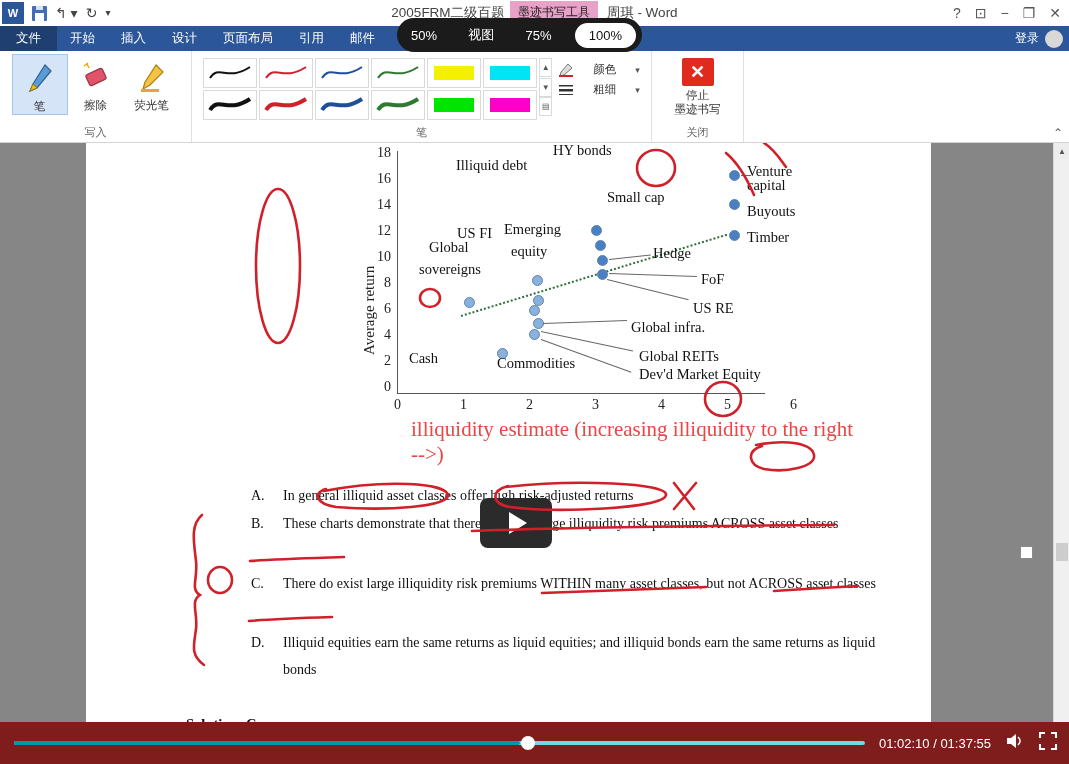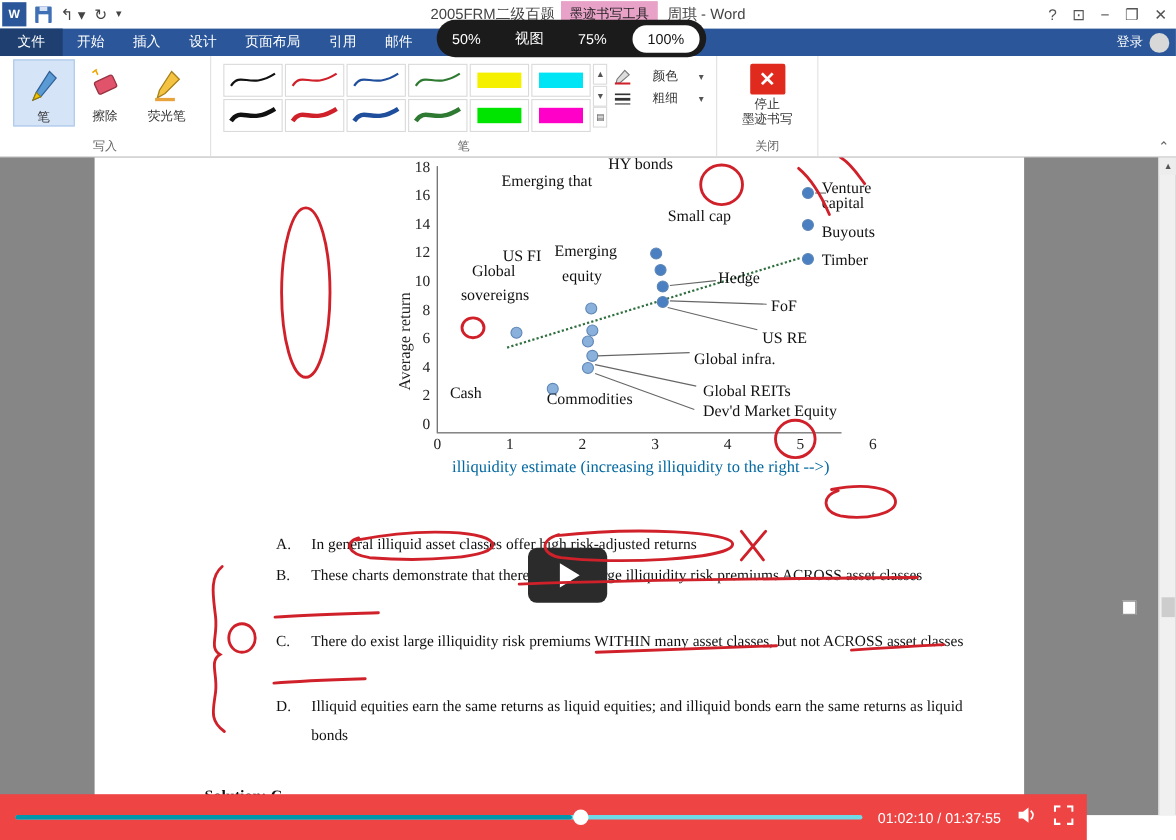--- a/index.html
+++ b/index.html
@@ -195,21 +195,21 @@
   .axisline { position:absolute; background:#555; }
   .pt { position:absolute; width:11px;height:11px;border-radius:50%; background:#8ab0dc; border:1px solid #5e86b5;}
   .pt.dark { background:#4a7fc1; }
   .clab { position:absolute; font-size:14.5px; color:#111; font-family:"Liberation Serif", serif; white-space:nowrap;}
   .trend {
     position:absolute; height:0; border-top: 2px dotted #2f6f3f;
     transform-origin: left center;
   }
   .leader { position:absolute; background:#666; height:1px; transform-origin: left center;}
   .xaxis-title {
-    position:absolute; font-size:15px; color:#0369a1; font-family:"Liberation Serif", serif;
+    position:absolute; font-size:21px; color:#ef4444; font-family:"Liberation Serif", serif;
   }
 
   
   .playbtn {
     position:absolute; left: 394px; top: 355px;
     width: 72px; height: 50px; background:#2b2b2b; border-radius:8px;
     display:flex;align-items:center;justify-content:center;
     z-index: 5;
   }
   .playbtn .tri {
@@ -231,22 +231,22 @@
   .ink { position:absolute; left:0; top:0; width:100%; height:100%; pointer-events:none; z-index: 8;}
 
   
   .handle {
     position:absolute; right: 36px; top: 403px; width:13px;height:13px;
     background:#fff; border:1px solid #8a8a8a;
   }
 
   
   .videobar {
-    position:absolute; left:0; bottom:0; width:988px; height:42px;
-    background:#ef4444; display:flex; align-items:center;
+    position:absolute; left:0; bottom:0; width:1069px; height:42px;
+    background:#7f1d1d; display:flex; align-items:center;
   }
   .vb-progress { position:relative; flex:1; height:42px; }
   .vb-track { position:absolute; left: 14px; right: 14px; top:19px; height:4px; background:#6fd9e6; border-radius:2px;}
   .vb-fill { position:absolute; left:14px; top:19px; height:4px; width: 506px; background:#0097ad; border-radius:2px;}
   .vb-knob { position:absolute; left: 521px; top: 14px; width:14px;height:14px;border-radius:50%;background:#fff; }
   .vb-time { color:#fff; font-size:13px; padding-right:14px; white-space:nowrap; font-family:"Liberation Sans", sans-serif;}
   .vb-vol { padding-right:14px; }
   .vb-full { padding-right:12px; }
 </style>
 </head>
@@ -480,21 +480,21 @@
       <div class="pt" style="left:231px; top:130px;"></div>
       <div class="pt dark" style="left:290px; top:80px;"></div>
       <div class="pt dark" style="left:294px; top:95px;"></div>
       <div class="pt dark" style="left:296px; top:110px;"></div>
       <div class="pt dark" style="left:296px; top:124px;"></div>
       <div class="pt dark" style="left:428px; top:25px;"></div>
       <div class="pt dark" style="left:428px; top:54px;"></div>
       <div class="pt dark" style="left:428px; top:85px;"></div>
 
       <div class="clab" style="left:252px; top:-3px;">HY bonds</div>
-      <div class="clab" style="left:155px; top:12px;">Emerging that</div>
+      <div class="clab" style="left:155px; top:12px;">Illiquid debt</div>
       <div class="clab" style="left:446px; top:18px;">Venture</div>
       <div class="clab" style="left:446px; top:32px;">capital</div>
       <div class="clab" style="left:156px; top:44px;margin-top:36px;">US FI</div>
       <div class="clab" style="left:306px; top:44px;">Small cap</div>
       <div class="clab" style="left:446px; top:58px;">Buyouts</div>
       <div class="clab" style="left:203px; top:76px;">Emerging</div>
       <div class="clab" style="left:210px; top:98px;">equity</div>
       <div class="clab" style="left:446px; top:84px;">Timber</div>
       <div class="clab" style="left:128px; top:94px;">Global</div>
       <div class="clab" style="left:118px; top:116px;">sovereigns</div>

